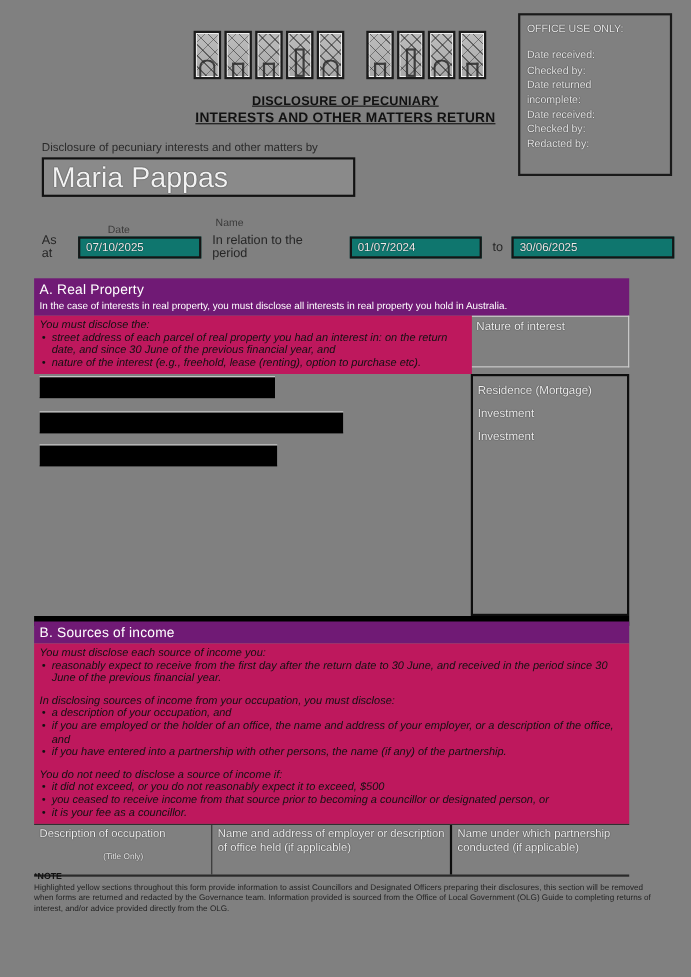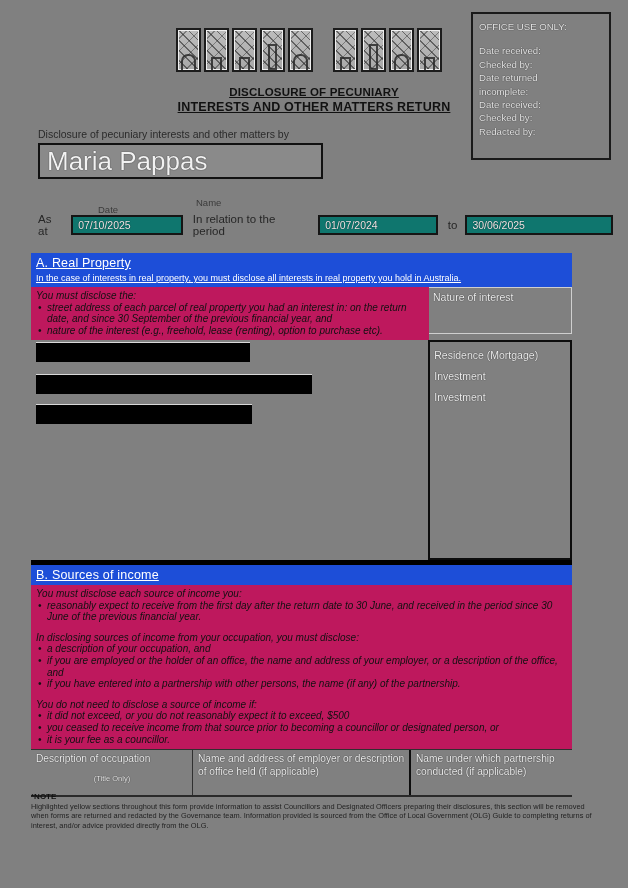--- a/index.html
+++ b/index.html
@@ -176,24 +176,23 @@
   
   .section {
     position: absolute;
     left: 31px;
     width: 541px;
   }
   #section-a { top: 253px; }
   #section-b { top: 565px; }
 
   .band-black {
-    background: #1d4ed8;
+    background: #701a75;
     color: #fff;
     box-sizing: border-box;
-    text-decoration: underline;
   }
   .band-title {
     font-size: 12.5px;
     padding: 3px 4px 3px 5px;
     letter-spacing: .2px;
   }
   .band-note {
     font-size: 9px;
     padding: 0 4px 3px 5px;
     line-height: 11px;
@@ -378,21 +377,21 @@
 <div class="section" id="section-a">
   <div class="band-black">
     <div class="band-title">A. Real Property</div>
     <div class="band-note">In the case of interests in real property, you must disclose all interests in real property you hold in Australia.</div>
   </div>
 
   <div class="a-grid">
     <div class="a-left yellow">
       <p>You must disclose the:</p>
       <ul>
-        <li>street address of each parcel of real property you had an interest in: on the return date, and since 30 September of the previous financial year, and</li>
+        <li>street address of each parcel of real property you had an interest in: on the return date, and since 30 June of the previous financial year, and</li>
         <li>nature of the interest (e.g., freehold, lease (renting), option to purchase etc).</li>
       </ul>
     </div>
     <div class="a-right a-right-head">Nature of interest</div>
   </div>
 
   <div class="a-body">
     <div class="a-body-left">
       <div class="redaction" id="redaction-1"></div>
       <div class="redaction" id="redaction-2"></div>

